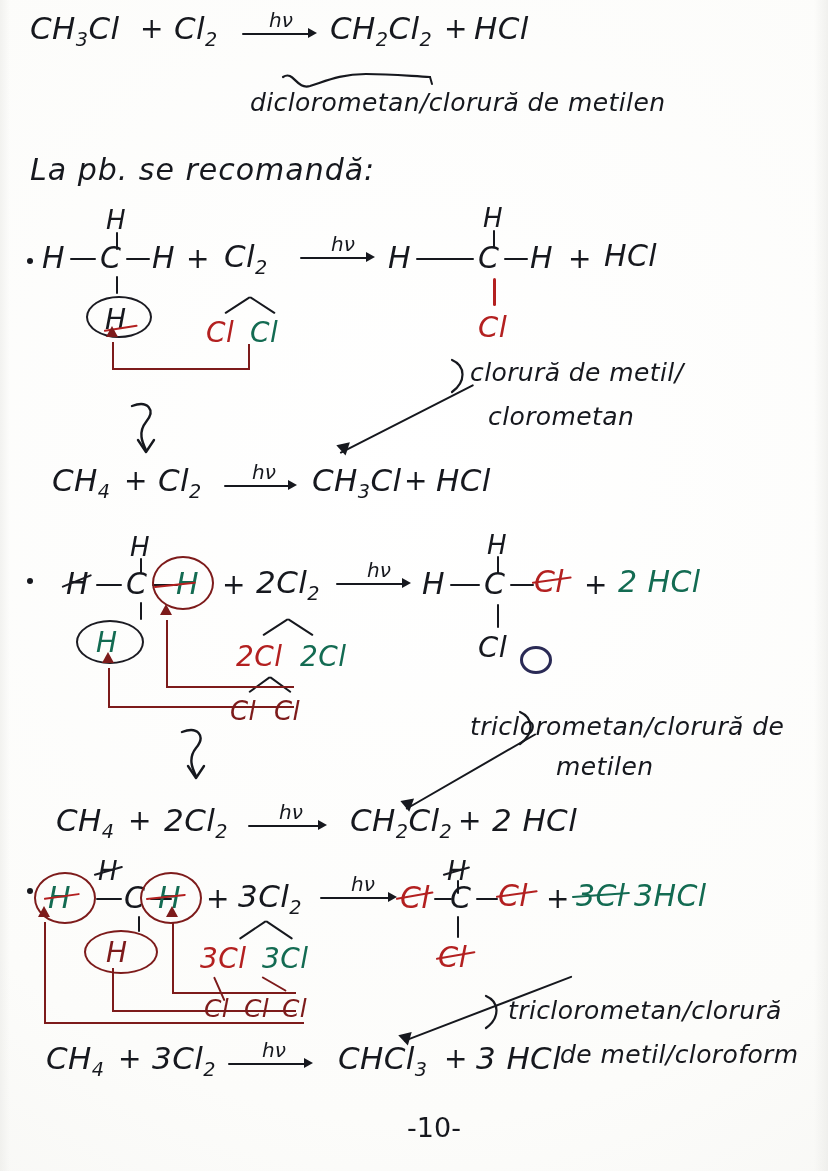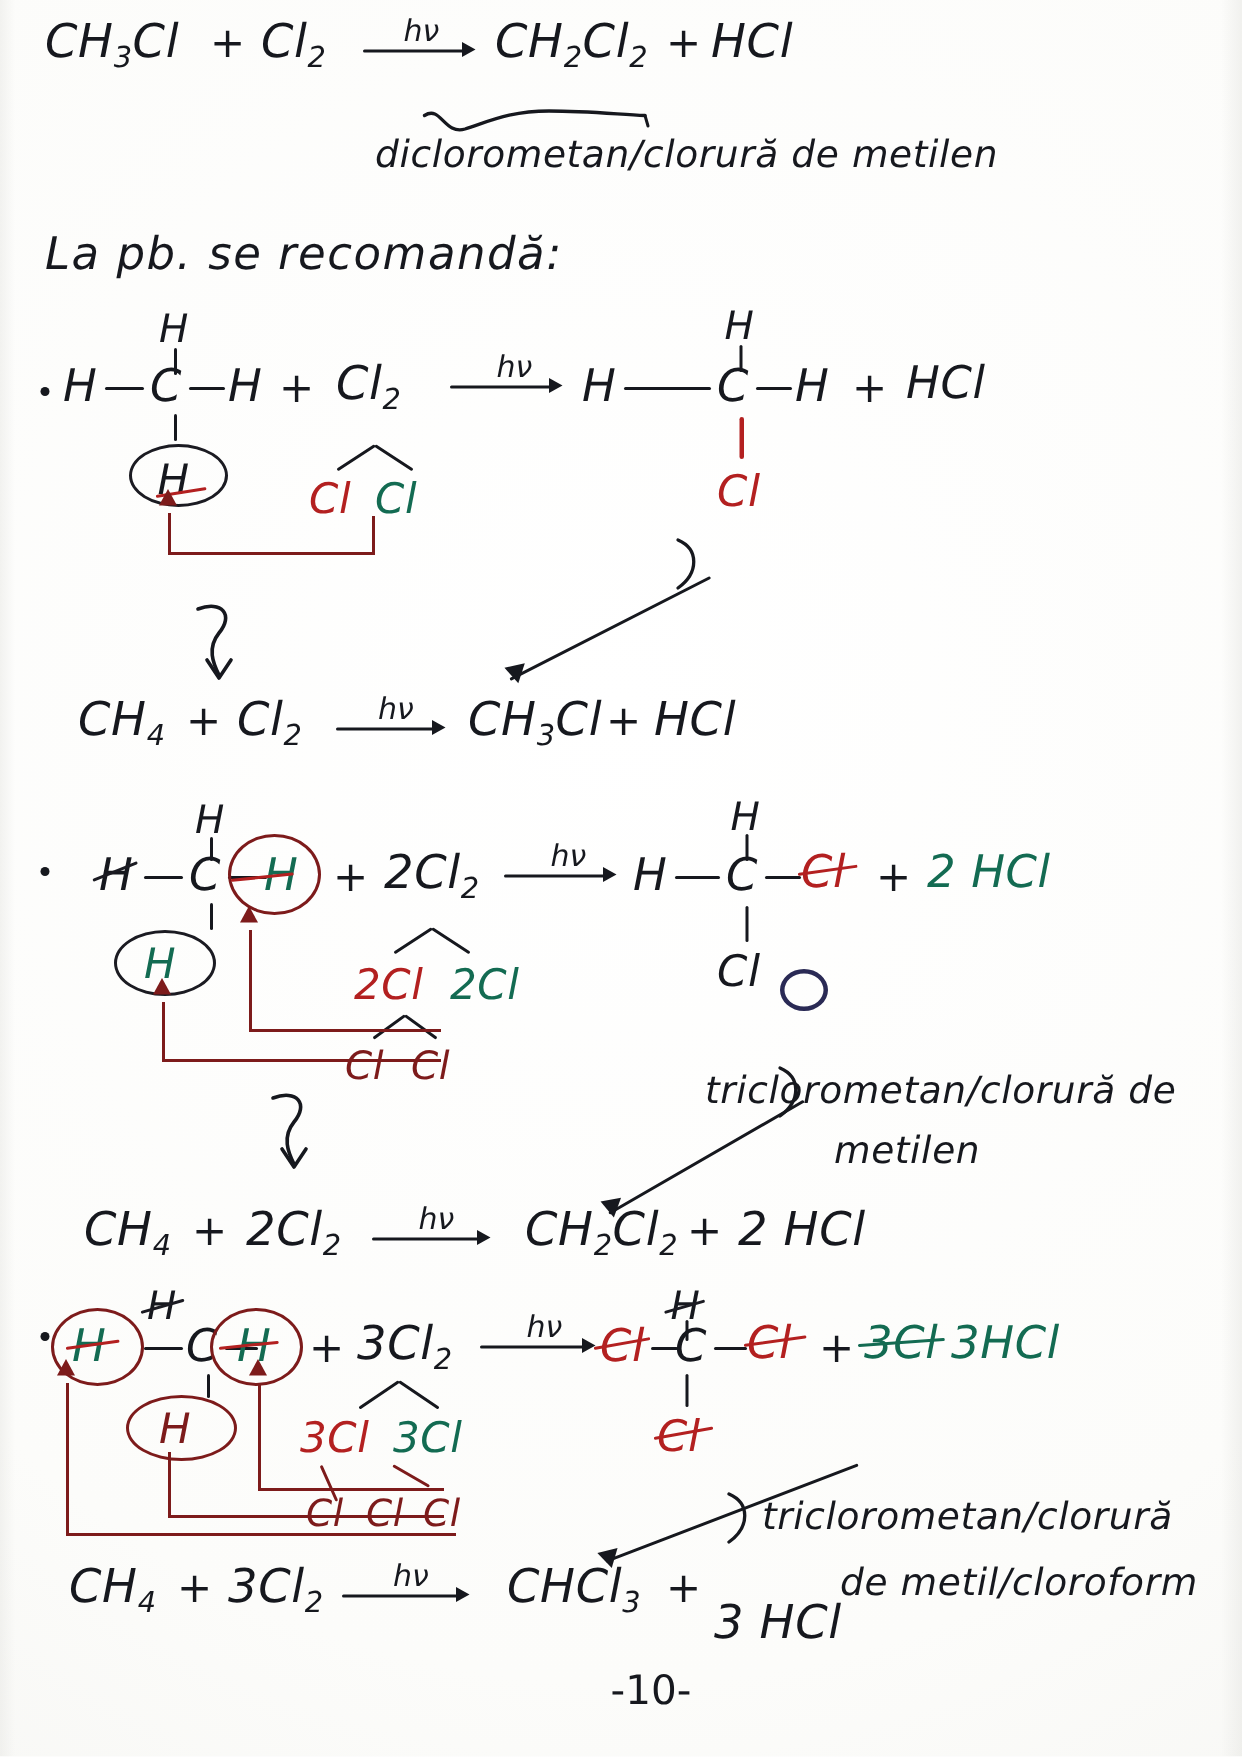--- a/index.html
+++ b/index.html
@@ -197,20 +197,22 @@
   <svg style="position:absolute;left:126px;top:400px;" width="40" height="58">
     <path d="M6 6 C 22 0, 30 10, 20 22 C 12 32, 16 42, 20 50" stroke="#16181e" stroke-width="2.4" fill="none" stroke-linecap="round"></path>
     <path d="M12 40 L 20 52 L 28 40" stroke="#16181e" stroke-width="2.4" fill="none" stroke-linecap="round" stroke-linejoin="round"></path>
   </svg>
 
   <div class="point" style="left:340px;top:452px;width:150px;transform:rotate(-27deg);"></div>
   <div class="tip" style="left:336px;top:440px;border-top:7px solid transparent;border-bottom:7px solid transparent;border-right:12px solid #16181e;transform:rotate(18deg);"></div>
   <svg style="position:absolute;left:448px;top:356px;" width="28" height="42">
     <path d="M4 4 C 18 10, 18 26, 4 36" stroke="#16181e" stroke-width="2.2" fill="none" stroke-linecap="round"></path>
   </svg>
+  <div class="ink blk" style="left:470px;top:358px;font-size:25px;">clorură de metil/</div>
+  <div class="ink blk" style="left:488px;top:402px;font-size:25px;">clorometan</div>
 
   <div class="ink blk" style="left:52px;top:462px;font-size:31px;">
     <span>CH</span><span class="sub">4</span>
   </div>
   <div class="ink blk" style="left:124px;top:464px;font-size:28px;">+</div>
   <div class="ink blk" style="left:158px;top:462px;font-size:31px;">
     <span>Cl</span><span class="sub">2</span>
   </div>
   <div class="arrow" style="left:224px;top:480px;width:80px;height:10px;">
     <div class="bar" style="width:68px;"></div>
@@ -414,19 +416,19 @@
   </div>
   <div class="arrow" style="left:228px;top:1058px;width:92px;height:10px;">
     <div class="bar" style="width:80px;"></div>
     <div class="head" style="left:76px;"></div>
     <div class="cond">hν</div>
   </div>
   <div class="ink blk" style="left:338px;top:1040px;font-size:31px;">
     <span>CHCl</span><span class="sub">3</span>
   </div>
   <div class="ink blk" style="left:444px;top:1042px;font-size:28px;">+</div>
-  <div class="ink blk" style="left:476px;top:1040px;font-size:31px;margin-top:24px;">
+  <div class="ink blk" style="left:476px;top:1040px;font-size:31px;">
     <span>3</span> <span>HCl</span>
   </div>
 
   <div class="pagenum" style="top:1112px;font-size:27px;">-10-</div>
 
 </div>
 
 </body></html>

